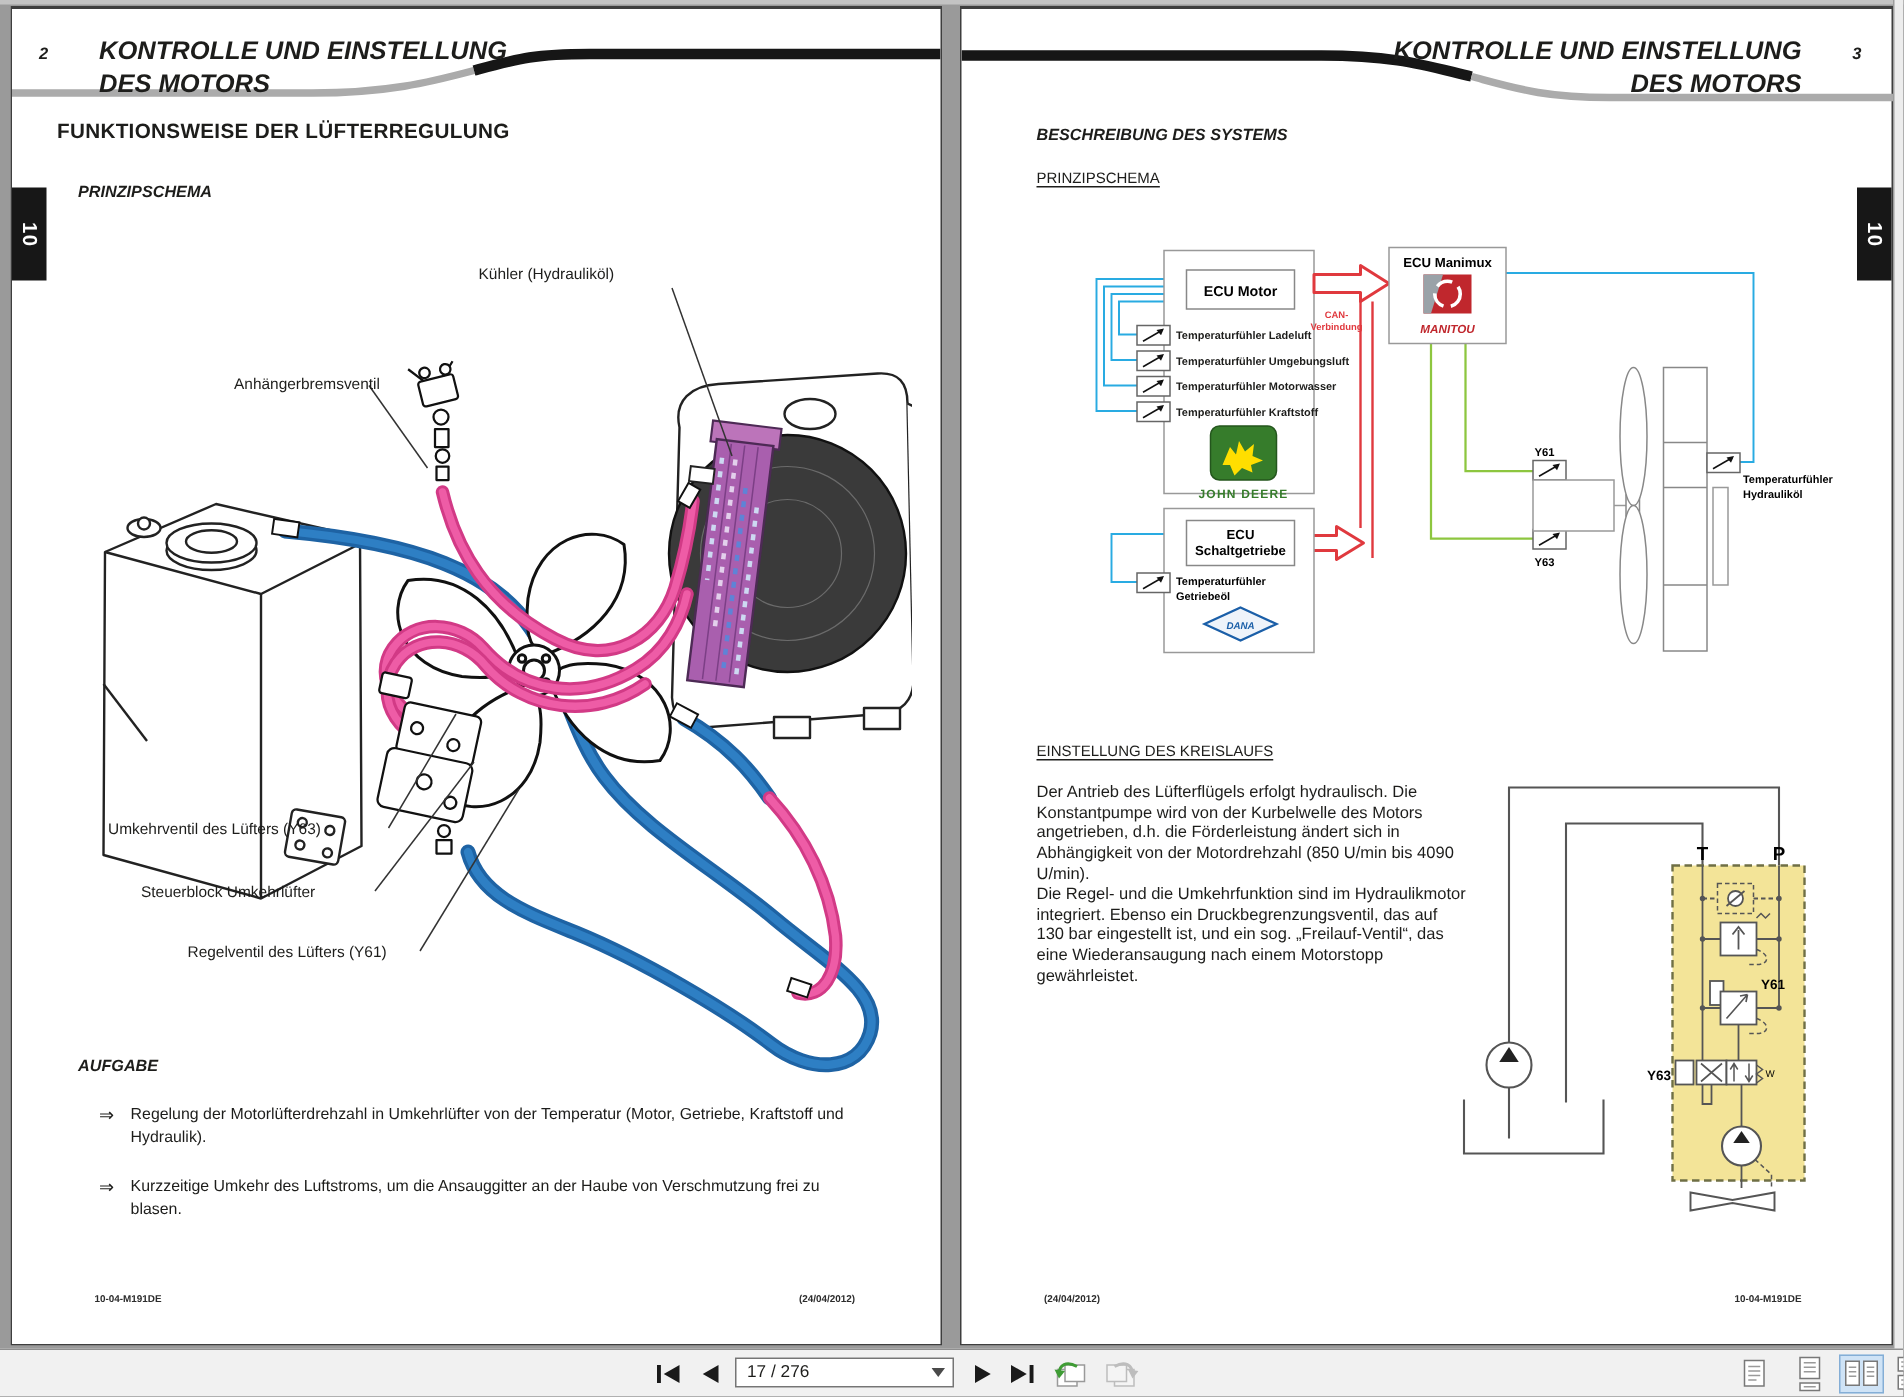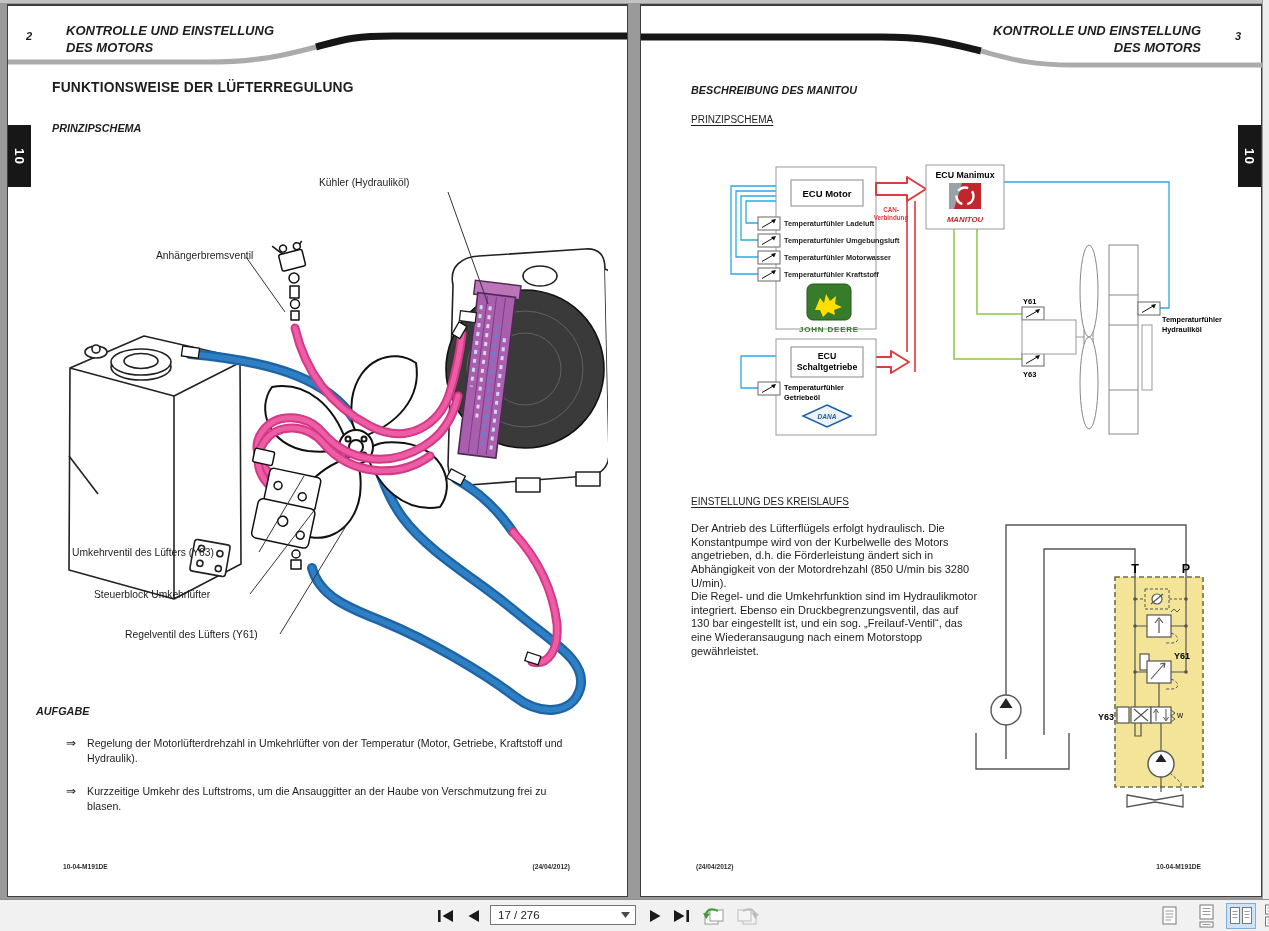--- a/index.html
+++ b/index.html
@@ -5,26 +5,26 @@
   html,body{margin:0;padding:0}
   body{width:1269px;height:931px;position:relative;background:#9a9a9a;overflow:hidden;
        font-family:"Liberation Sans",sans-serif;color:#1d1d1b}
   .topstrip{position:absolute;top:0;left:0;width:100%;height:3px;background:#c3c3c3}
   .page{position:absolute;top:4px;height:893px;background:#fff;box-sizing:border-box;
         border:1px solid #3e3e3e;border-top-width:2px}
   #page-left{left:7px;width:621px}
   #page-right{left:640px;width:622px}
   .swoosh{position:absolute;left:0;top:22px;pointer-events:none}
   .pgnum{position:absolute;font-size:11px;font-weight:bold;font-style:italic}
-  .hdr{position:absolute;top:17px;font-size:13px;font-weight:bold;font-style:italic;line-height:1.3}
+  .hdr{position:absolute;top:17px;font-size:17px;font-weight:bold;font-style:italic;line-height:1.3}
   .hdr.right{text-align:right}
   .tab{position:absolute;width:23px;height:62px;background:#171717;display:flex;
        align-items:center;justify-content:center}
   .tab span{color:#fff;font-weight:bold;font-size:13.5px;transform:rotate(90deg);letter-spacing:1px}
-  .doc-title{position:absolute;left:44px;top:74px;font-size:13.8px;font-weight:bold;letter-spacing:.2px}
+  .doc-title{position:absolute;left:30px;top:74px;font-size:13.8px;font-weight:bold;letter-spacing:.2px}
   .sec-bi{position:absolute;font-size:10.8px;font-weight:bold;font-style:italic}
   .sec-ul{position:absolute;font-size:10px;text-decoration:underline;text-underline-offset:2px}
   .bullet{position:absolute;left:58px;width:500px;display:flex;gap:11px;font-size:10.6px;line-height:1.42}
   .bullet .arr{font-size:12px;line-height:1.2}
   .foot{position:absolute;top:857px;font-size:6.6px;font-weight:bold;color:#2c2c2c}
   .para{position:absolute;left:50px;width:288px;font-size:11px;line-height:1.24}
   .scrollbar{position:absolute;top:0;right:0;width:7px;height:900px;background:#ededed;
              border-left:1px solid #9e9e9e;box-sizing:border-box}
   .toolbar{position:absolute;left:0;bottom:0;width:100%;height:31px;background:#f1f1f1;
            border-top:1px solid #8f8f8f}
@@ -181,21 +181,21 @@
 
     <g font-size="10.3" fill="#1d1d1b">
       <text x="271" y="30">Kühler (Hydrauliköl)</text>
       <text x="108" y="103">Anhängerbremsventil</text>
       <text x="24" y="400">Umkehrventil des Lüfters (Y63)</text>
       <text x="46" y="442">Steuerblock Umkehrlüfter</text>
       <text x="77" y="482">Regelventil des Lüfters (Y61)</text>
     </g>
   </svg>
 
-  <div class="sec-bi" style="left:28px;top:699px">AUFGABE</div>
+  <div class="sec-bi" style="left:44px;top:699px">AUFGABE</div>
   <div class="bullet" style="top:730px">
     <span class="arr">⇒</span>
     <span>Regelung der Motorlüfterdrehzahl in Umkehrlüfter von der Temperatur (Motor, Getriebe, Kraftstoff und Hydraulik).</span>
   </div>
   <div class="bullet" style="top:778px">
     <span class="arr">⇒</span>
     <span>Kurzzeitige Umkehr des Luftstroms, um die Ansauggitter an der Haube von Verschmutzung frei zu blasen.</span>
   </div>
   <div class="foot" style="left:55px">10-04-M191DE</div>
   <div class="foot" style="right:57px">(24/04/2012)</div>
@@ -207,21 +207,21 @@
     <path d="M340,23 C370,31 388,37 432,37 H621" stroke="#ababab" stroke-width="5" fill="none"></path>
   </svg>
   <div class="hdr right" style="right:60px">
     <div>KONTROLLE UND EINSTELLUNG</div>
     <div>DES MOTORS</div>
   </div>
   <div class="pgnum" style="right:20px;top:24px">3</div>
   <div class="tab" style="right:0;top:119px">
     <span>10</span>
   </div>
-  <div class="sec-bi" style="left:50px;top:78px">BESCHREIBUNG DES MANITOU</div>
+  <div class="sec-bi" style="left:50px;top:78px">BESCHREIBUNG DES SYSTEMS</div>
   <div class="sec-ul" style="left:50px;top:108px">PRINZIPSCHEMA</div>
 
   <svg style="position:absolute;left:60px;top:150px" width="540" height="310" viewBox="0 0 540 310">
     <defs>
       <g id="sens">
         <rect width="22" height="13" fill="#fff" stroke="#666" stroke-width="1"></rect>
         <line x1="4" y1="10.5" x2="17" y2="3" stroke="#111" stroke-width="1"></line>
         <polygon points="18,2 13,3 16,6.5" fill="#111"></polygon>
       </g>
     </defs>
@@ -304,21 +304,21 @@
     <ellipse cx="388" cy="227" rx="9" ry="46" fill="#fff" stroke="#888"></ellipse>
     <rect x="408" y="89" width="29" height="189" fill="#fff" stroke="#888"></rect>
     <path d="M408,139 H437 M408,169 H437 M408,234 H437" stroke="#888" fill="none"></path>
     <rect x="441" y="169" width="10" height="65" fill="#fff" stroke="#999"></rect>
     <use href="#sens" x="437" y="146"></use>
     <text x="461" y="166" font-size="7.3" font-weight="bold">Temperaturfühler</text>
     <text x="461" y="176" font-size="7.3" font-weight="bold">Hydrauliköl</text>
   </svg>
 
   <div class="sec-ul" style="left:50px;top:490px">EINSTELLUNG DES KREISLAUFS</div>
-  <div class="para" style="top:516px">Der Antrieb des Lüfterflügels erfolgt hydraulisch. Die Konstantpumpe wird von der Kurbelwelle des Motors angetrieben, d.h. die Förderleistung ändert sich in Abhängigkeit von der Motordrehzahl (850 U/min bis 3280 U/min).</div>
+  <div class="para" style="top:516px">Der Antrieb des Lüfterflügels erfolgt hydraulisch. Die Konstantpumpe wird von der Kurbelwelle des Motors angetrieben, d.h. die Förderleistung ändert sich in Abhängigkeit von der Motordrehzahl (850 U/min bis 4090 U/min).</div>
   <div class="para" style="top:584px">Die Regel- und die Umkehrfunktion sind im Hydraulikmotor integriert. Ebenso ein Druckbegrenzungsventil, das auf 130 bar eingestellt ist, und ein sog. „Freilauf-Ventil“, das eine Wiederansaugung nach einem Motorstopp gewährleistet.</div>
 
   <svg style="position:absolute;left:318px;top:505px" width="300" height="320" viewBox="0 0 300 320">
     <g stroke="#555" stroke-width="1.4" fill="none">
       <path d="M47,184 V14 H227 V66"></path>
       <path d="M85,224 V38 H176 V66"></path>
       <path d="M17,222 V258 H110 V222"></path>
       <path d="M47,214 V248"></path>
     </g>
     <circle cx="47" cy="199" r="15" fill="#fff" stroke="#555" stroke-width="1.4"></circle>

